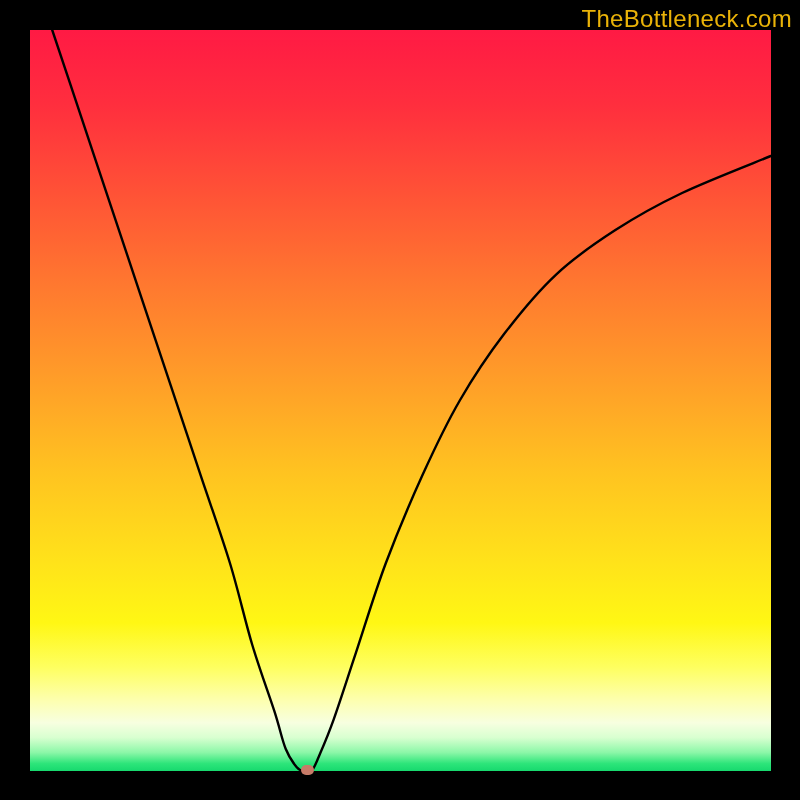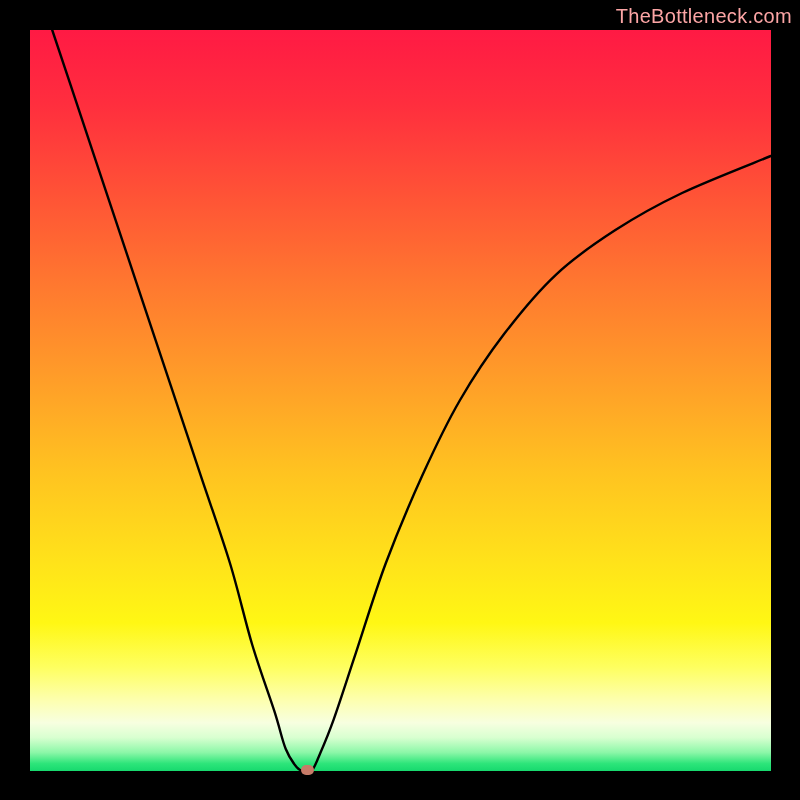--- a/index.html
+++ b/index.html
@@ -23,22 +23,22 @@
     position: absolute;
     left: 0;
     top: 0;
     width: 741px;
     height: 741px;
   }
   .watermark {
     position: absolute;
     top: 5px;
     right: 8px;
-    color: #fca5a5;
-    font-size: 20px;
+    color: #eab308;
+    font-size: 24px;
     font-weight: 500;
     letter-spacing: 0.3px;
   }
   svg.curve {
     position: absolute;
     left: 0;
     top: 0;
     width: 741px;
     height: 741px;
   }

